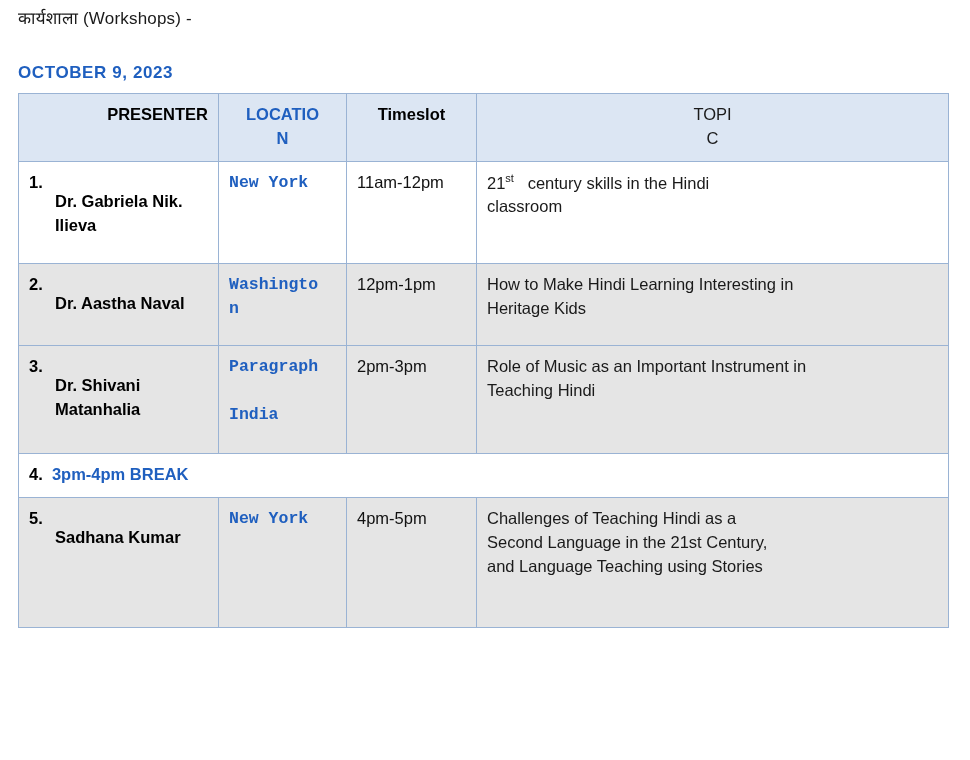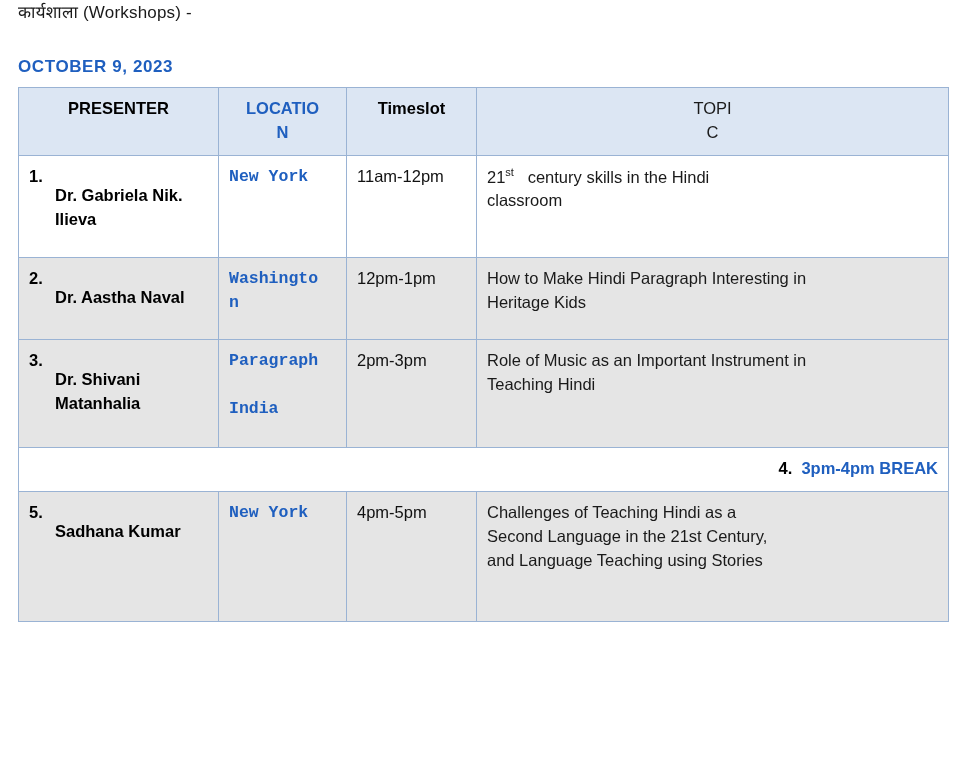--- a/index.html
+++ b/index.html
@@ -17,20 +17,21 @@
   .page {
     position: relative;
     width: 970px;
     height: 760px;
     box-sizing: border-box;
     padding: 0 18px;
   }
   .header-line {
     font-size: 17px;
     color: #1a1a1a;
+    padding-top: 6px;
     letter-spacing: 0.2px;
   }
   .date-heading {
     margin-top: 34px;
     font-size: 17px;
     font-weight: bold;
     color: #1f5fbf;
     letter-spacing: 0.6px;
   }
   table.schedule {
@@ -48,21 +49,21 @@
   }
   thead th {
     background: #dce6f3;
     text-align: center;
     font-weight: bold;
     font-size: 17px;
     padding-top: 12px;
     padding-bottom: 14px;
     border-top: 3px solid #4a7fc1;
   }
-  th.presenter-h { text-align: center; padding-left: 16px; color: #000; }
+  th.presenter-h { text-align: right; padding-left: 16px; color: #000; }
   th.location-h { color: #1f5fbf; }
   th.time-h { color: #000; }
   th.topic-h { color: #1a1a1a; font-weight: normal; }
   .topic-split { display: block; }
 
   col.c-presenter { width: 200px; }
   col.c-location  { width: 128px; }
   col.c-time      { width: 130px; }
   col.c-topic     { width: 472px; }
 
@@ -98,21 +99,21 @@
   }
   td.topic .line { display: block; }
   sup.ordinal { font-size: 11px; vertical-align: super; }
 
   .break-row td {
     background: #ffffff;
     border-left: 1px solid #ffffff;
     border-right: 1px solid #ffffff;
     border-top: 1px solid #ffffff;
     border-bottom: 1px solid #ffffff;
-    text-align: right;
+    text-align: left;
     font-weight: bold;
     font-size: 16.5px;
     padding: 7px 0 7px 0;
   }
   .break-row .break-num { color: #000; }
   .break-row .break-text { color: #1f5fbf; }
 
   .tall-1 td { height: 82px; }
   .tall-2 td { height: 62px; }
   .tall-3 td { height: 88px; }
@@ -168,21 +169,21 @@
       <tr class="row-shaded tall-2">
         <td class="presenter">
           <span class="num">2.</span><span class="pname">Dr. Aastha Naval</span>
         </td>
         <td class="location">
           <span class="topic-split">Washingto</span>
           <span class="topic-split">n</span>
         </td>
         <td class="time">12pm-1pm</td>
         <td class="topic">
-          <span class="line">How to Make Hindi Paragraph Interesting in</span>
+          <span class="line">How to Make Hindi Learning Interesting in</span>
           <span class="line">Heritage Kids</span>
         </td>
       </tr>
 
       <tr class="row-shaded tall-3">
         <td class="presenter">
           <span class="num">3.</span><span class="pname">Dr. Shivani Matanhalia</span>
         </td>
         <td class="location">
           <span class="topic-split">Paragraph</span>

